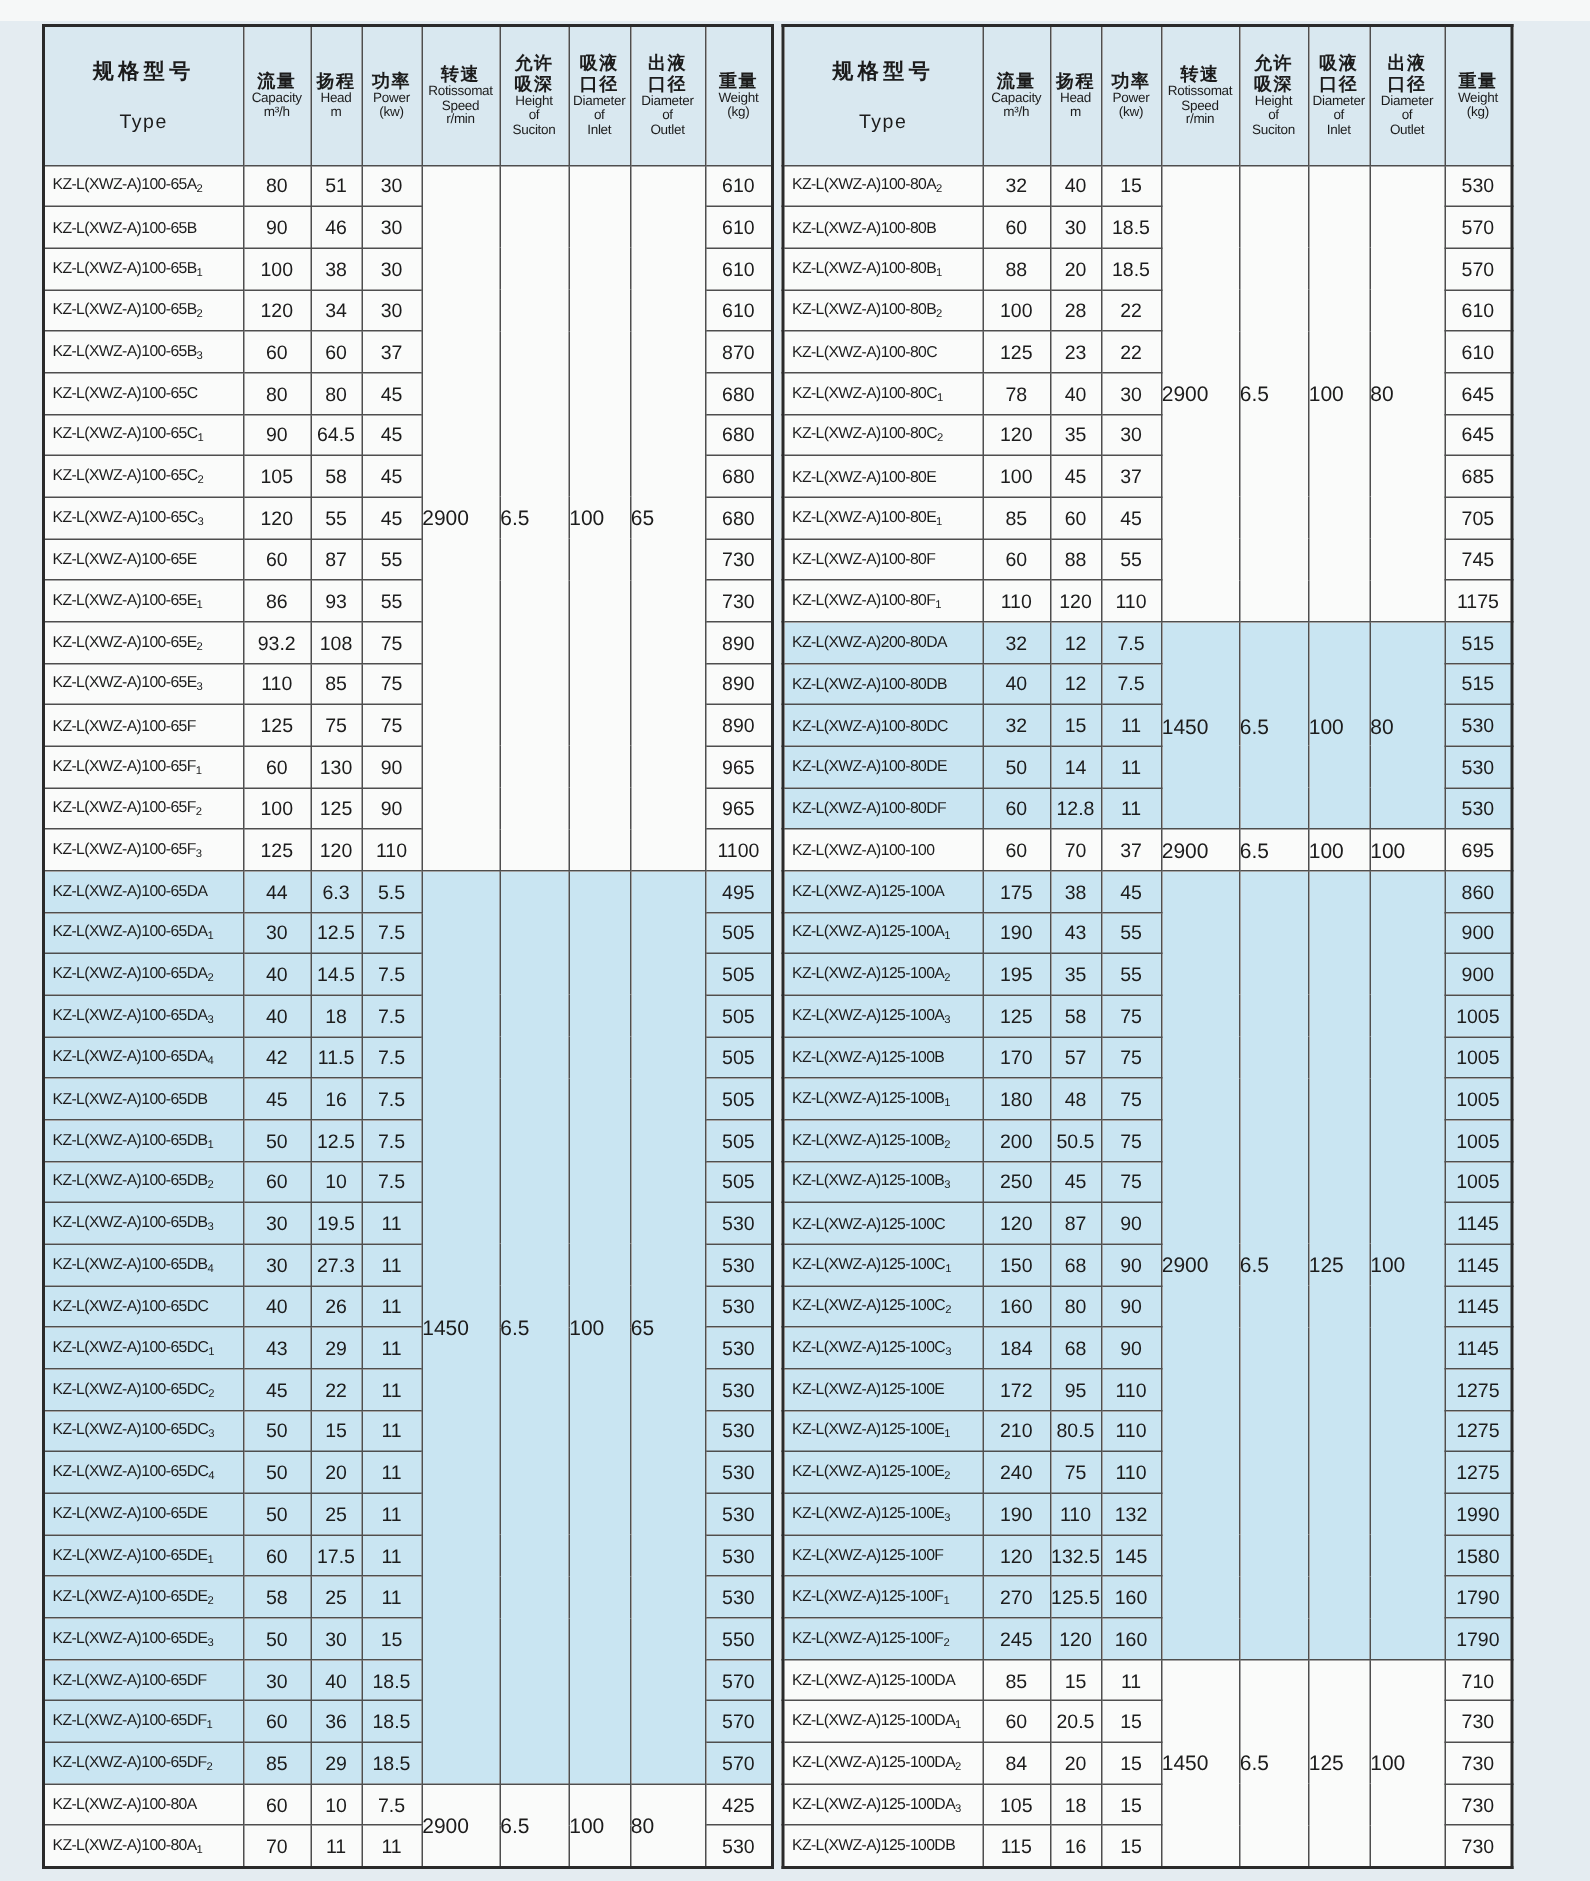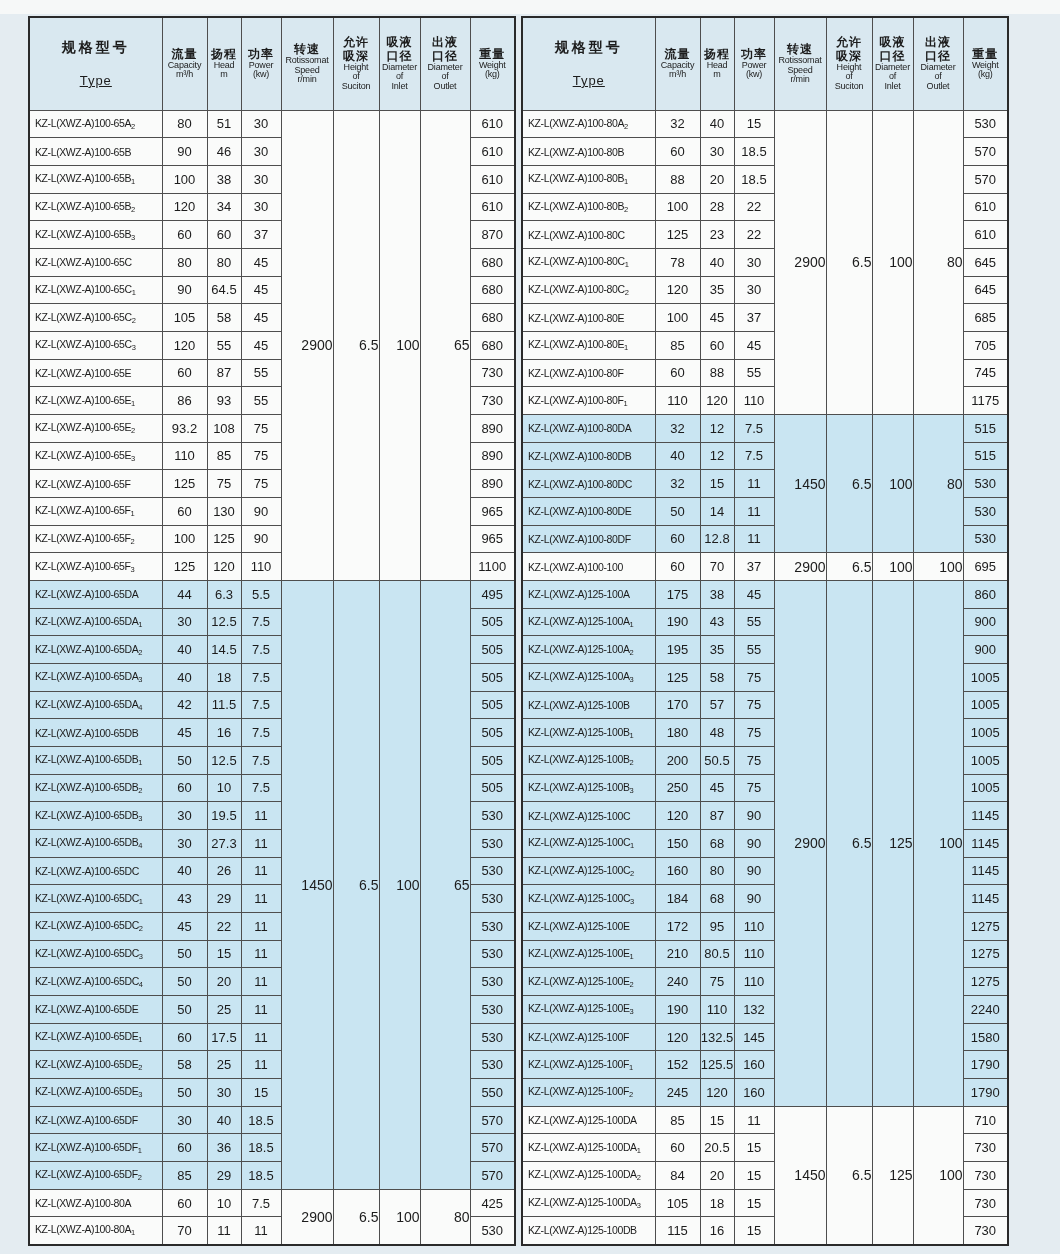--- a/index.html
+++ b/index.html
@@ -20,28 +20,28 @@
   #tbl-right{left:521px;}
   td,th{border:1px solid #4e4e4e;overflow:hidden;}
   thead tr{height:93px;border-radius:24px;}
   tbody tr{height:27.68px;}
   th{background:#d9e8f0;font-weight:normal;padding:0;vertical-align:middle;}
   .hwrap{display:flex;flex-direction:column;align-items:center;justify-content:center;line-height:1.12;}
   .hline-zh{font-size:12px;font-weight:bold;letter-spacing:1px;}
   .hline-en{font-size:9px;line-height:1.05;letter-spacing:-0.2px;white-space:nowrap;}
   .type-th .hwrap{gap:18px;}
   .type-th .hline-zh{font-size:14px;letter-spacing:3px;}
-  .type-th .hline-en{font-size:13px;letter-spacing:1px;text-decoration:underline;}
+  .type-th .hline-en{font-size:13px;letter-spacing:1px;}
   td.type{
     font-size:10.5px;letter-spacing:-0.4px;white-space:nowrap;
     padding:0 0 0 5px;text-align:left;
   }
   td.type sub{font-size:7.5px;vertical-align:-2px;}
   td.num{text-align:center;font-size:13px;padding:0;}
-  td.merged{text-align:right;font-size:14px;}
+  td.merged{text-align:left;font-size:14px;}
   tr.shaded td{background:#c9e5f2;}
   td.merged.shaded-m{background:#c9e5f2;}
 </style>
 </head>
 <body>
 
 <div class="topstrip"></div>
 
 <table class="spec" id="tbl-left">
   <colgroup>
@@ -592,21 +592,21 @@
         <td class="num">745</td>
       </tr>
       <tr>
         <td class="type"><span>KZ-L(XWZ-A)100-80F</span><sub>1</sub></td>
         <td class="num">110</td>
         <td class="num">120</td>
         <td class="num">110</td>
         <td class="num">1175</td>
       </tr>
       <tr class="shaded">
-        <td class="type"><span>KZ-L(XWZ-A)100-80DA</span></td>
+        <td class="type"><span>KZ-L(XWZ-A)200-80DA</span></td>
         <td class="num">32</td>
         <td class="num">12</td>
         <td class="num">7.5</td>
         <td class="num merged shaded-m" rowspan="5">1450</td>
         <td class="num merged shaded-m" rowspan="5">6.5</td>
         <td class="num merged shaded-m" rowspan="5">100</td>
         <td class="num merged shaded-m" rowspan="5">80</td>
         <td class="num">515</td>
       </tr>
       <tr class="shaded">
@@ -755,32 +755,32 @@
         <td class="num">240</td>
         <td class="num">75</td>
         <td class="num">110</td>
         <td class="num">1275</td>
       </tr>
       <tr class="shaded">
         <td class="type"><span>KZ-L(XWZ-A)125-100E</span><sub>3</sub></td>
         <td class="num">190</td>
         <td class="num">110</td>
         <td class="num">132</td>
-        <td class="num">2240</td>
+        <td class="num">1990</td>
       </tr>
       <tr class="shaded">
         <td class="type"><span>KZ-L(XWZ-A)125-100F</span></td>
         <td class="num">120</td>
         <td class="num">132.5</td>
         <td class="num">145</td>
         <td class="num">1580</td>
       </tr>
       <tr class="shaded">
         <td class="type"><span>KZ-L(XWZ-A)125-100F</span><sub>1</sub></td>
-        <td class="num">152</td>
+        <td class="num">270</td>
         <td class="num">125.5</td>
         <td class="num">160</td>
         <td class="num">1790</td>
       </tr>
       <tr class="shaded">
         <td class="type"><span>KZ-L(XWZ-A)125-100F</span><sub>2</sub></td>
         <td class="num">245</td>
         <td class="num">120</td>
         <td class="num">160</td>
         <td class="num">1790</td>

